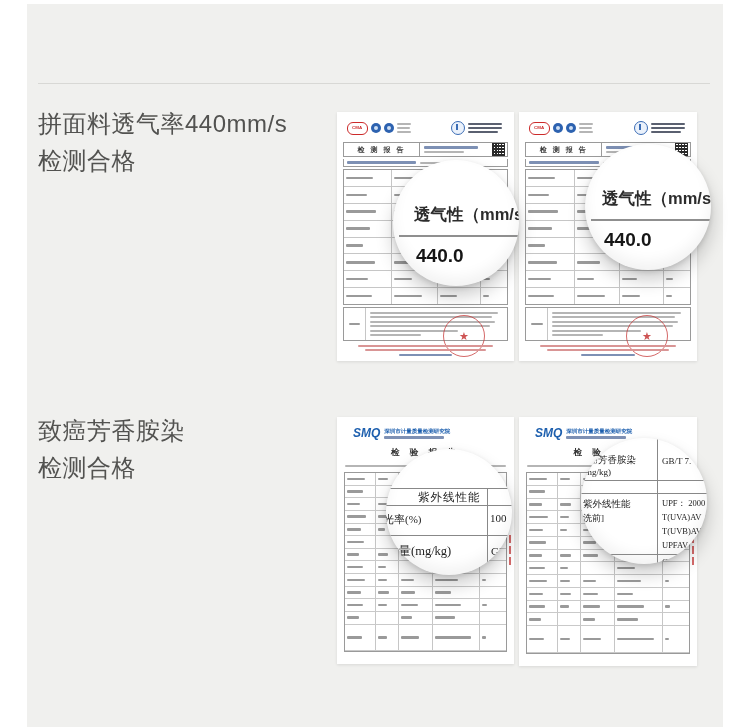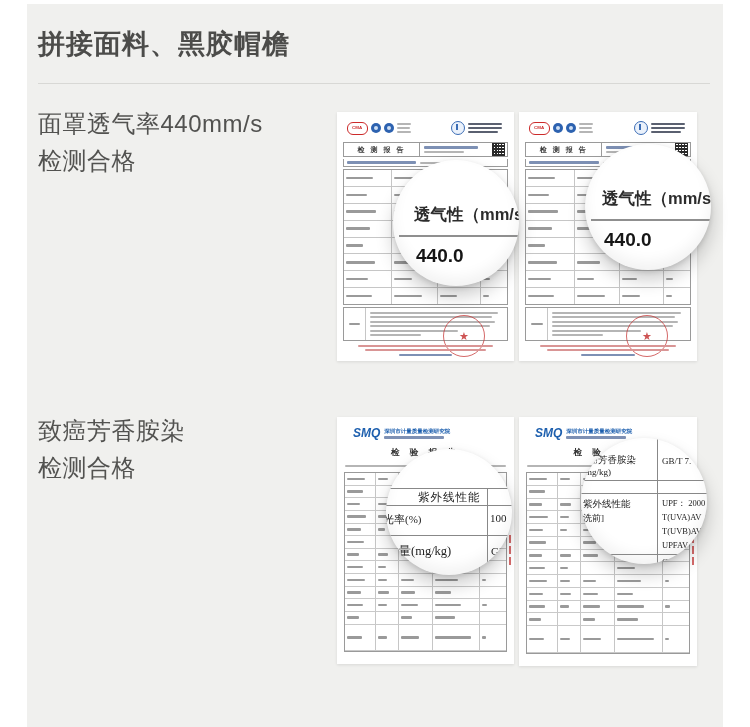--- a/index.html
+++ b/index.html
@@ -132,25 +132,24 @@
   .mg-txt{position:absolute;color:#222;white-space:nowrap;}
 
   .circle.c3 .mg-vline{left:101px;top:39px;}
   .circle.c4 .mg-vline{left:76px;}
 </style>
 </head>
 <body>
 
 <div class="panel">
 
-  <div class="page-title">拼接面料、黑胶帽檐</div>
   <div class="title-divider"></div>
 
   <div class="claims s1">
-    <div>面罩透气率440mm/s</div>
+    <div>拼面料透气率440mm/s</div>
     <div>检测合格</div>
   </div>
 
   <div class="claims s2">
     <div>致癌芳香胺染</div>
     <div>检测合格</div>
   </div>
 
   <div class="card r1">
       <div class="rpt-header">

